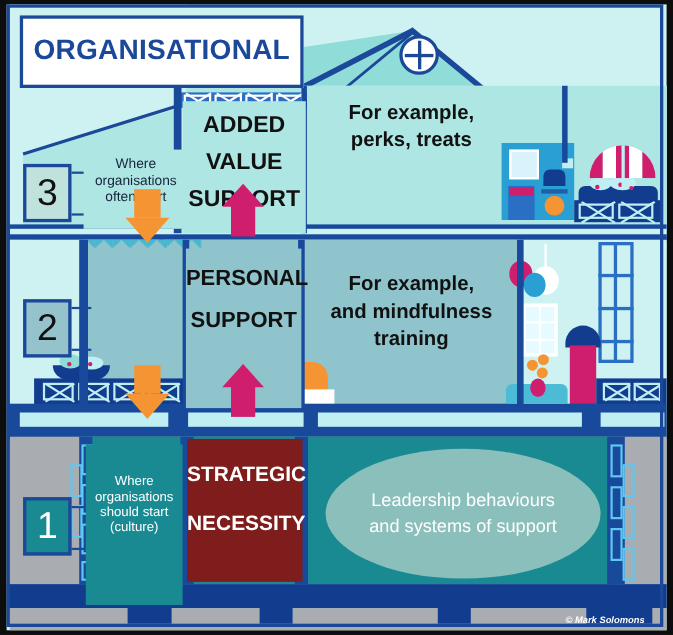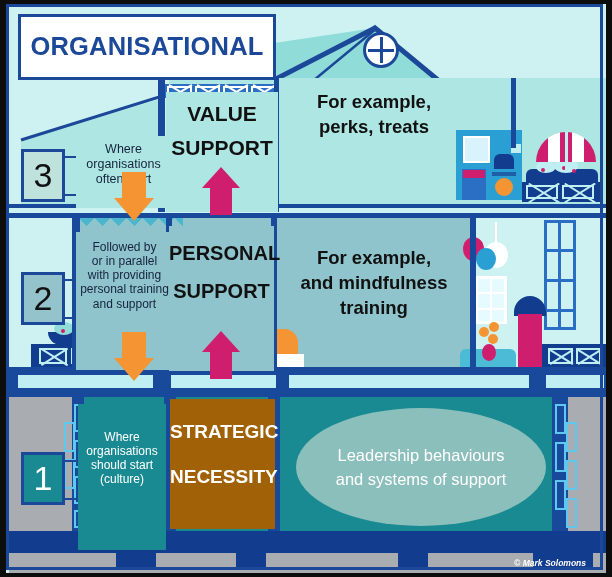--- a/index.html
+++ b/index.html
@@ -48,21 +48,21 @@
   .hint3{left:70px;top:132px;width:95px;font-size:12.5px;background:#aee6e3;padding-top:6px;height:66px;}
   .hint2{left:70px;top:228px;width:97px;font-size:12px;background:#8fc4cc;height:130px;padding-top:8px;}
   .hint1{left:72px;top:400px;width:88px;font-size:12px;color:#ffffff;background:#1a8a92;height:120px;padding-top:26px;}
 
   
   .pillar{position:absolute;font-weight:bold;text-align:center;}
   .p3{left:160px;top:88px;width:112px;height:120px;background:#aee6e3;}
   .p3 span{display:block;color:#111;font-size:21px;line-height:1.12;padding-top:10px;}
   .p2{left:163px;top:222px;width:105px;height:145px;background:#8fc4cc;}
   .p2 span{display:block;color:#111;font-size:20px;line-height:1.12;padding-top:16px;}
-  .p1{left:164px;top:395px;width:105px;height:130px;background:#a16207;}
+  .p1{left:164px;top:395px;width:105px;height:130px;background:#7f1d1d;}
   .p1 span{display:block;color:#ffffff;font-size:19px;line-height:1.2;padding-top:22px;}
 
   
   .ex{position:absolute;text-align:center;font-weight:bold;color:#111;}
   .ex3{left:272px;top:86px;width:192px;font-size:18.5px;line-height:1.35;}
   .ex2{left:272px;top:242px;width:192px;font-size:18.5px;line-height:1.35;}
   .ellipse{position:absolute;left:290px;top:404px;width:250px;height:118px;border-radius:50%;background:#8bbfbb;}
   .ex1{position:absolute;left:300px;top:440px;width:230px;text-align:center;color:#ffffff;font-size:16.5px;line-height:1.45;}
 
   
@@ -303,36 +303,30 @@
     </div>
     <div class="badgeline" style="left:59px;top:456px;width:14px;background:#1b4898;"></div>
     <div class="badgeline" style="left:59px;top:494px;width:14px;background:#1b4898;"></div>
 
     <div class="hint hint3">
       <div>Where</div>
       <div>organisations</div>
       <div>often start</div>
     </div>
 
-    <div class="hint hint2">
-      <div>Followed by</div>
-      <div>or in parallel</div>
-      <div>with providing</div>
-      <div>personal training</div>
-      <div>and support</div>
-    </div>
 
     <div class="hint hint1">
       <div>Where</div>
       <div>organisations</div>
       <div>should start</div>
       <div>(culture)</div>
     </div>
 
     <div class="pillar p3">
+      <span>ADDED</span>
       <span>VALUE</span>
       <span>SUPPORT</span>
     </div>
 
     <div class="pillar p2">
       <span>PERSONAL</span>
       <span>SUPPORT</span>
     </div>
 
     <div class="pillar p1">

